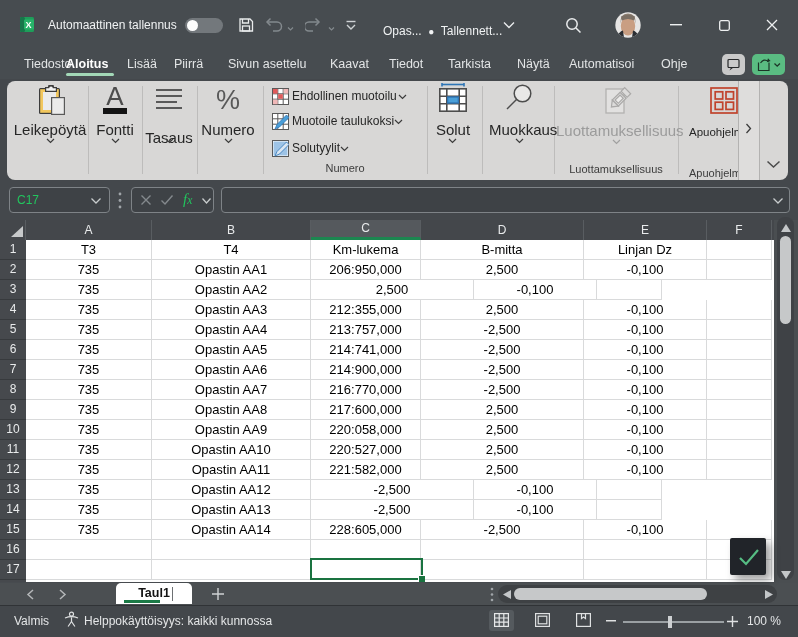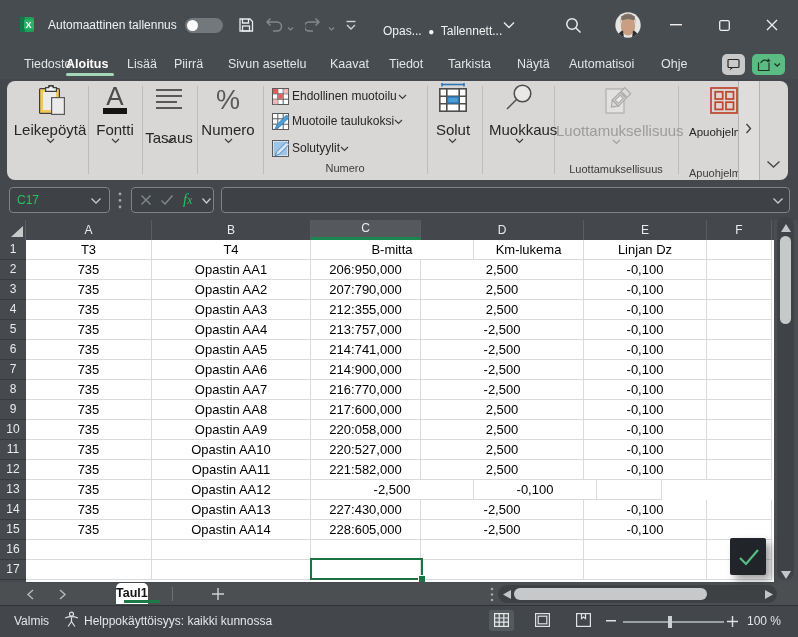--- a/index.html
+++ b/index.html
@@ -36,21 +36,21 @@
 .c{height:20px;border-right:1px solid #d9dadb;border-bottom:1px solid #d9dadb;font-size:13px;color:#000;text-align:center;line-height:19px;overflow:hidden;white-space:nowrap}
 .r.b .c{font-weight:normal}
 .sel17{position:absolute;left:310px;top:558px;width:113px;height:22px;border:2px solid #1a7340;background:transparent}
 .fill17{position:absolute;left:418px;top:575px;width:7px;height:7px;background:#1a7340;border-top:1px solid #fff;border-left:1px solid #fff}
 
 .vsbar{position:absolute;left:774px;top:220px;width:24px;height:363px;background:#4a4e51}
 .vtrack{position:absolute;left:777px;top:217px;width:17px;height:363px;background:#3f4246;border-radius:8px}
 .vthumb{position:absolute;left:780px;top:236px;width:11px;height:88px;background:#c6c8c9;border-radius:6px}
 
 .tabbar{position:absolute;left:0;top:583px;width:798px;height:22px;background:#4b4f52}
-.sheettab{position:absolute;left:116px;top:0px;width:32px;height:21px;background:#fff;border-radius:5px 5px 0 0;text-align:left;font-size:12.5px;font-weight:bold;color:#141414;line-height:20px}
+.sheettab{position:absolute;left:116px;top:0px;width:76px;height:21px;background:#fff;border-radius:5px 5px 0 0;text-align:center;font-size:12.5px;font-weight:bold;color:#141414;line-height:20px}
 .tabgreen{position:absolute;left:124px;top:17px;width:36px;height:3px;background:#1b7a46}
 .htrack{position:absolute;left:498px;top:2px;width:279px;height:18px;background:#3e4144;border-radius:9px}
 .hthumb{position:absolute;left:514px;top:5px;width:193px;height:12px;background:#c6c8c9;border-radius:6px}
 
 .sbar{position:absolute;left:0;top:605px;width:798px;height:32px;background:#43474b;border-top:1px solid #303336}
 .stext{position:absolute;font-size:12px;color:#e4e6e7;white-space:nowrap}
 
 .checkov{position:absolute;left:730px;top:538px;width:36px;height:37px;background:#212429;border-radius:2px;box-shadow:5px 5px 9px rgba(0,0,0,.38)}
 </style></head>
 <body>
@@ -335,37 +335,36 @@
 <div class="rn">13</div>
 <div class="rn">14</div>
 <div class="rn">15</div>
 <div class="rn">16</div>
 <div class="rn">17</div>
     </div>
 <div class="grid">
 <div class="r b">
         <div class="c" style="width:126px">T3</div>
         <div class="c" style="width:159px">T4</div>
+        <div class="c" style="width:110px">Km-lukema</div>
         <div class="c" style="width:163px">B-mitta</div>
-        <div class="c" style="width:110px">Km-lukema</div>
         <div class="c" style="width:123px">Linjan Dz</div>
         <div class="c" style="width:65px"></div>
       </div>
 <div class="r">
         <div class="c" style="width:126px">735</div>
         <div class="c" style="width:159px">Opastin AA1</div>
         <div class="c" style="width:110px">206:950,000</div>
         <div class="c" style="width:163px">2,500</div>
         <div class="c" style="width:123px">-0,100</div>
         <div class="c" style="width:65px"></div>
       </div>
 <div class="r">
         <div class="c" style="width:126px">735</div>
         <div class="c" style="width:159px">Opastin AA2</div>
-        <div class="c" style="width:110px">207:790,000</div>
         <div class="c" style="width:163px">2,500</div>
         <div class="c" style="width:123px">-0,100</div>
         <div class="c" style="width:65px"></div>
       </div>
 <div class="r">
         <div class="c" style="width:126px">735</div>
         <div class="c" style="width:159px">Opastin AA3</div>
         <div class="c" style="width:110px">212:355,000</div>
         <div class="c" style="width:163px">2,500</div>
         <div class="c" style="width:123px">-0,100</div>
@@ -438,21 +437,20 @@
 <div class="r">
         <div class="c" style="width:126px">735</div>
         <div class="c" style="width:159px">Opastin AA12</div>
         <div class="c" style="width:163px">-2,500</div>
         <div class="c" style="width:123px">-0,100</div>
         <div class="c" style="width:65px"></div>
       </div>
 <div class="r">
         <div class="c" style="width:126px">735</div>
         <div class="c" style="width:159px">Opastin AA13</div>
-        <div class="c" style="width:110px">227:430,000</div>
         <div class="c" style="width:163px">-2,500</div>
         <div class="c" style="width:123px">-0,100</div>
         <div class="c" style="width:65px"></div>
       </div>
 <div class="r">
         <div class="c" style="width:126px">735</div>
         <div class="c" style="width:159px">Opastin AA14</div>
         <div class="c" style="width:110px">228:605,000</div>
         <div class="c" style="width:163px">-2,500</div>
         <div class="c" style="width:123px">-0,100</div>

